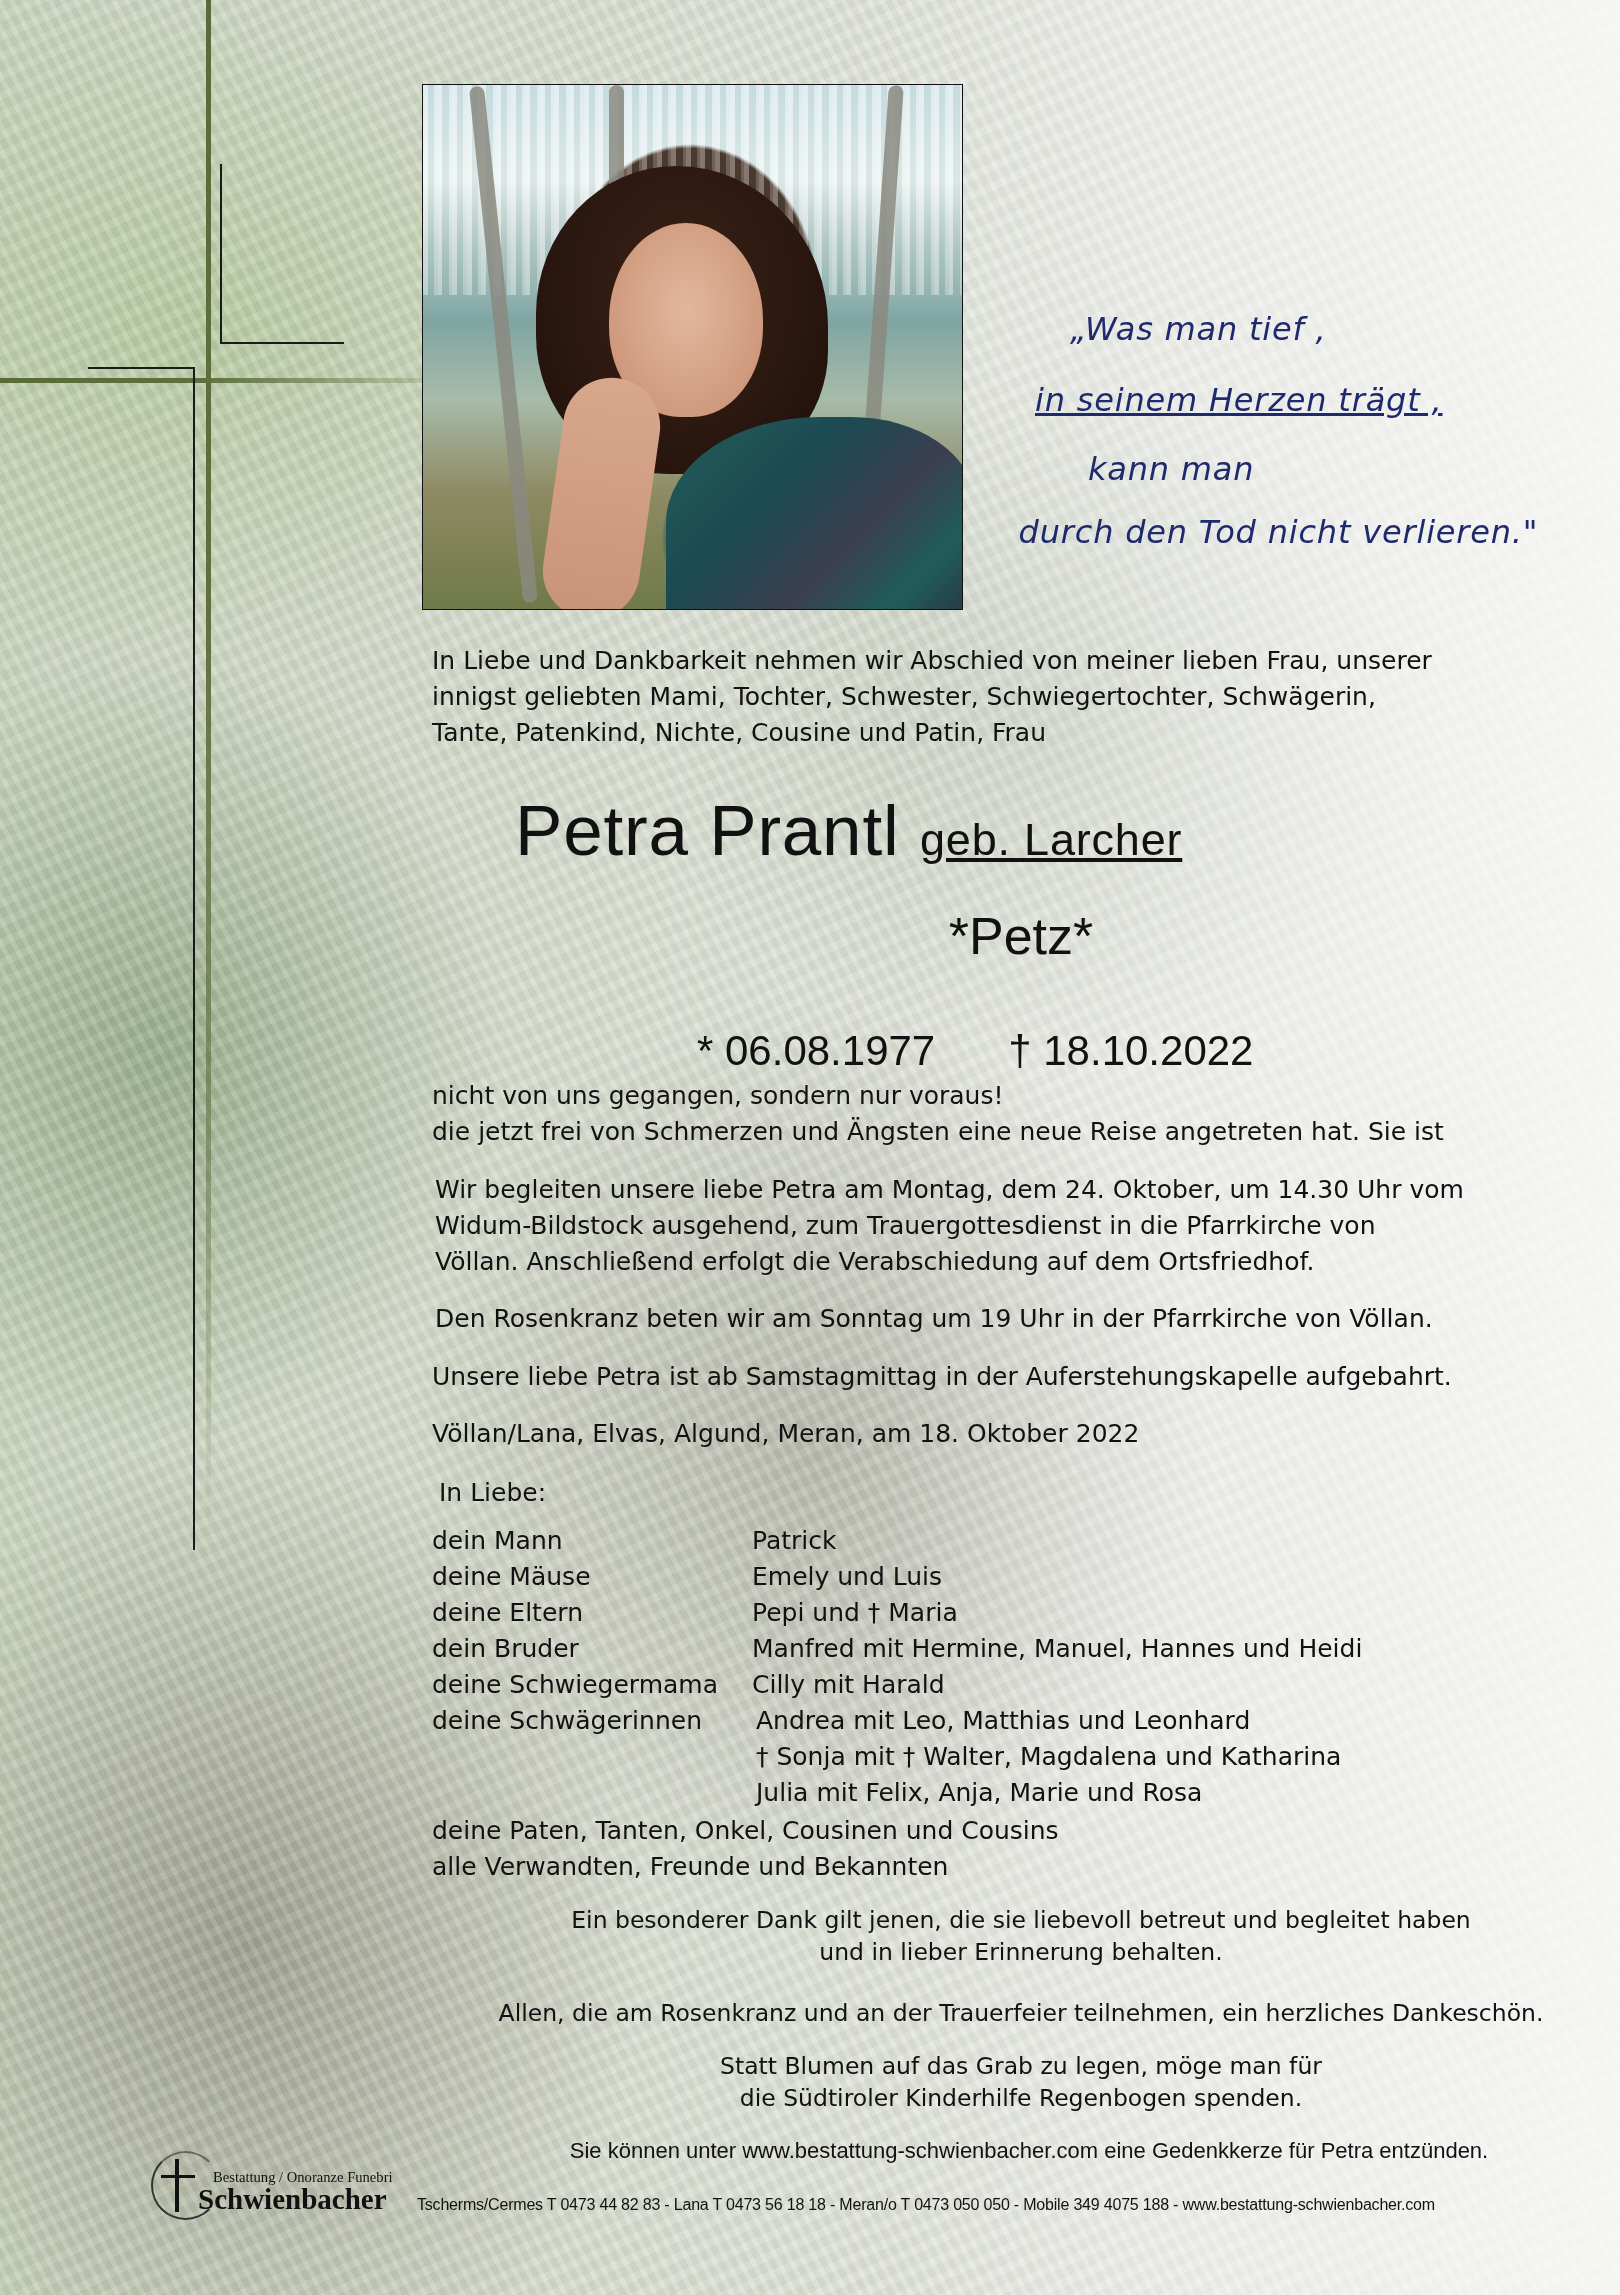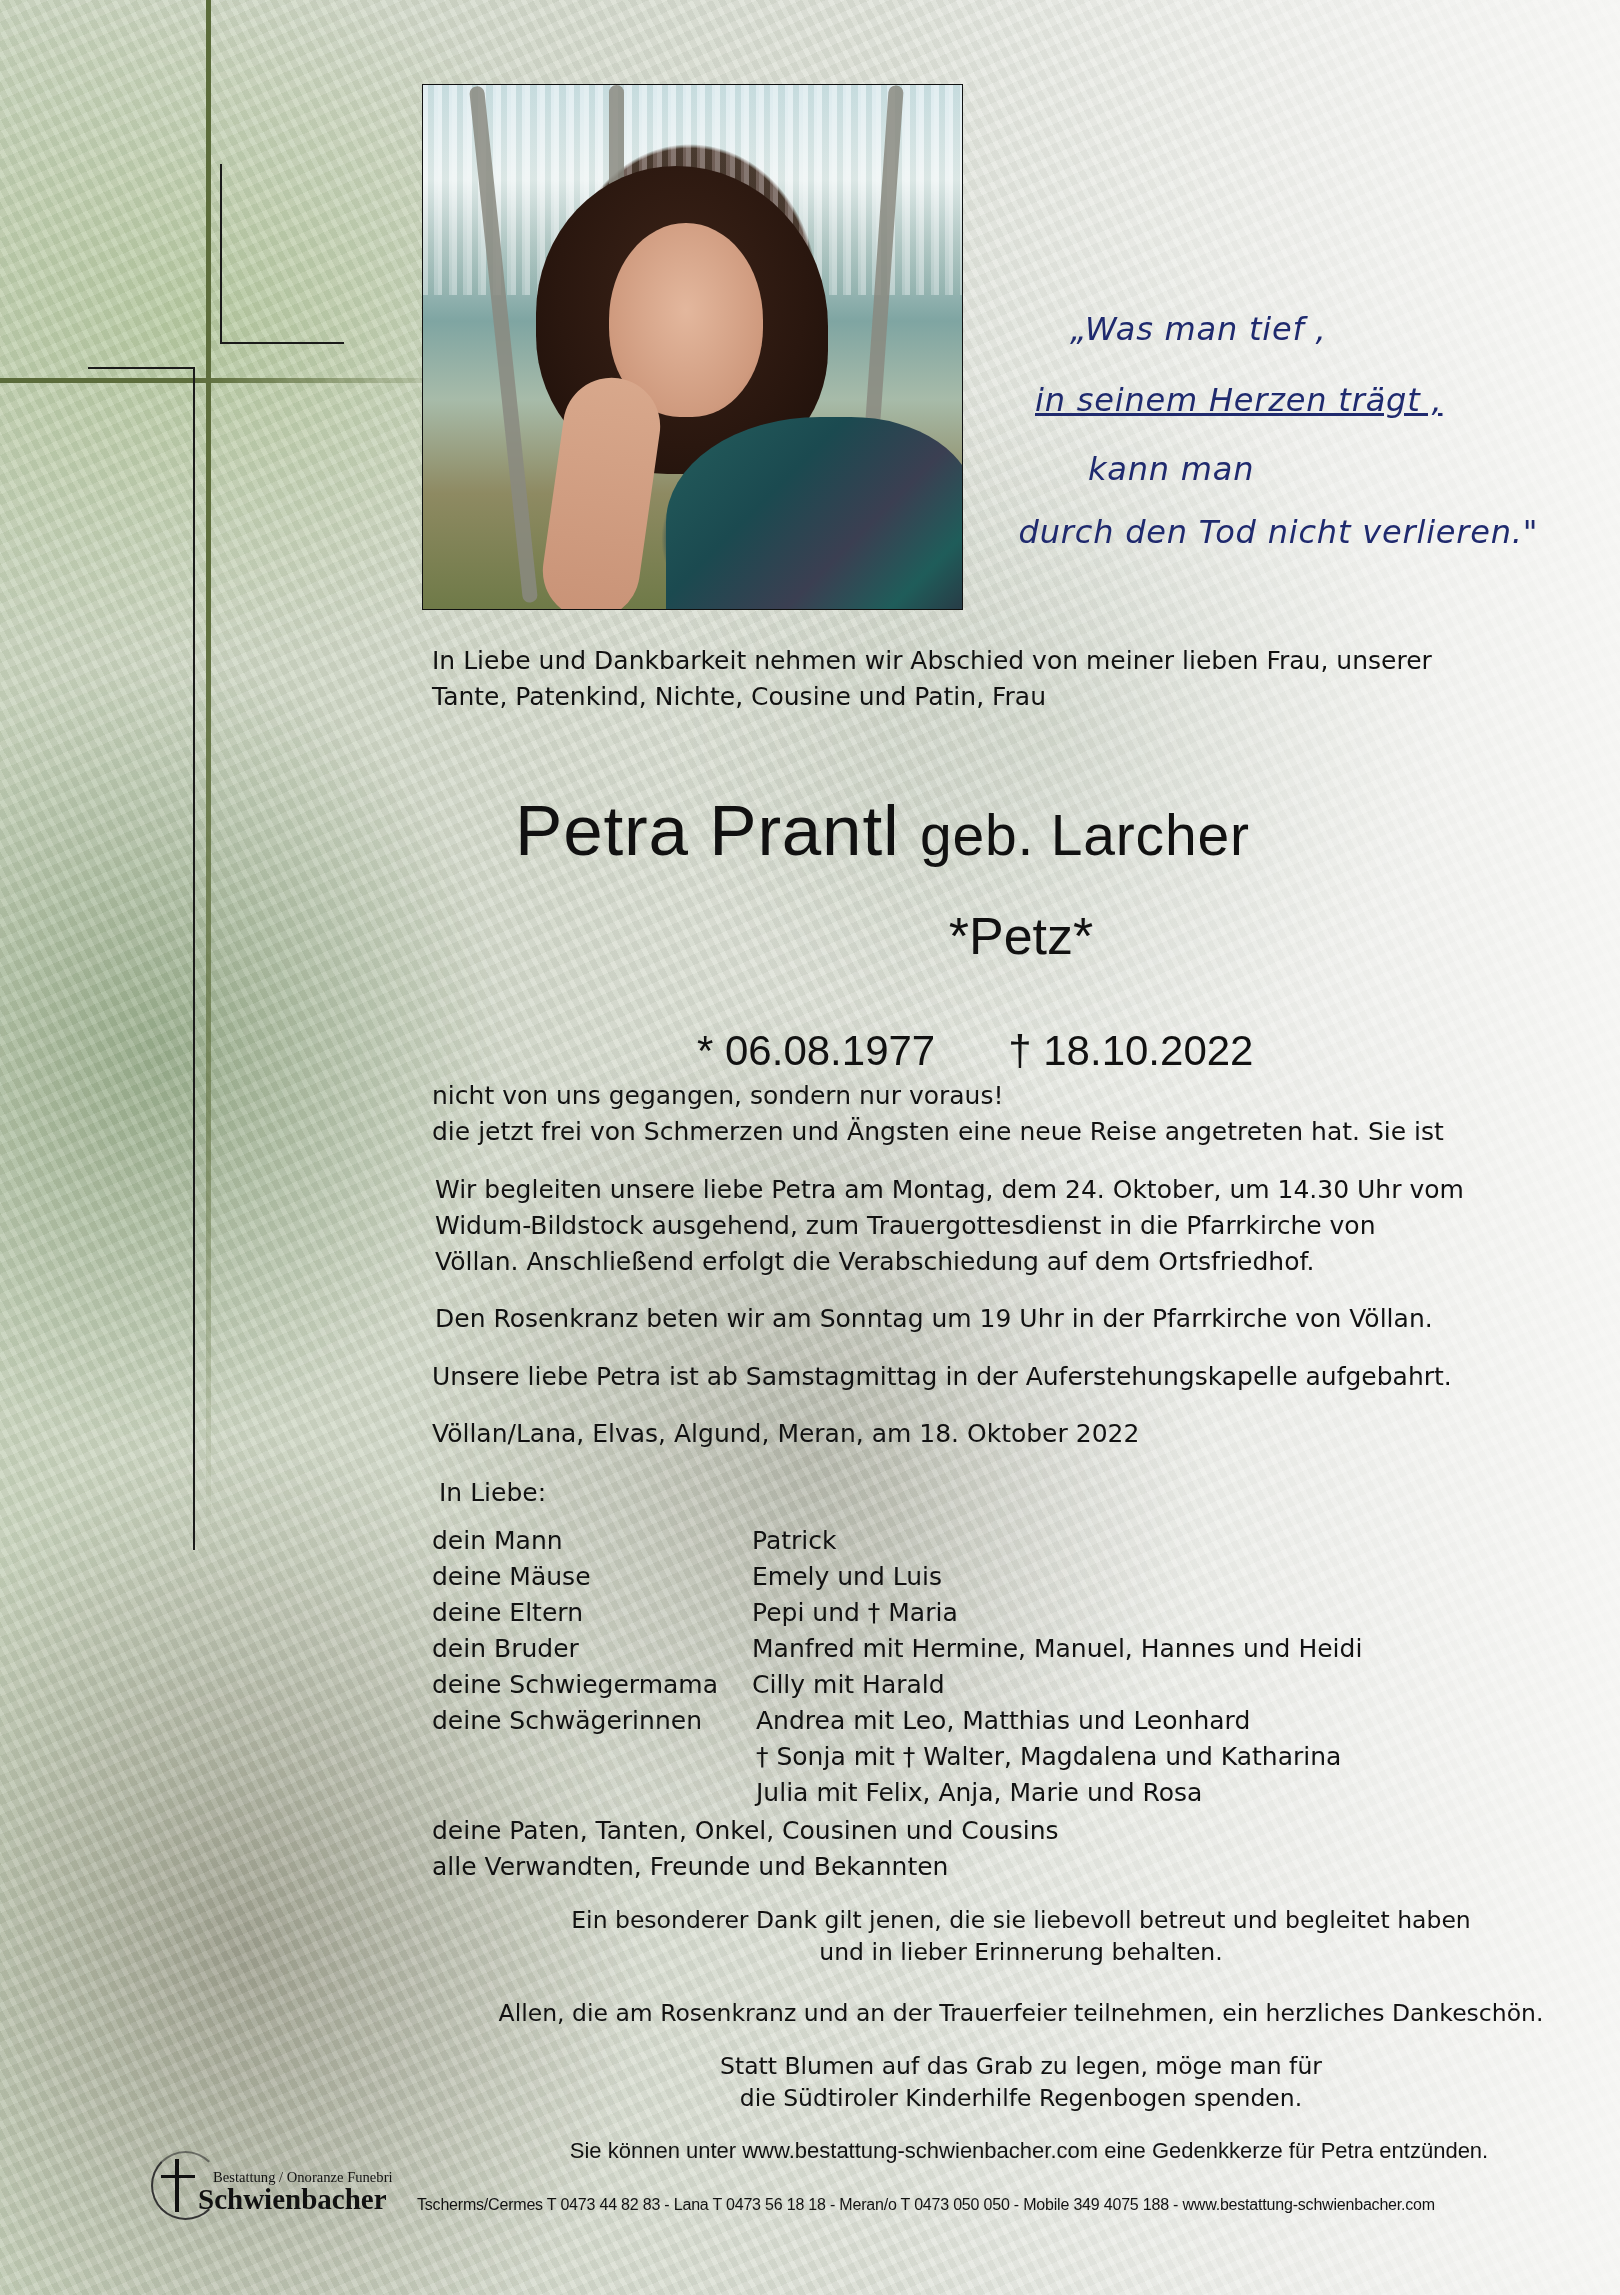--- a/index.html
+++ b/index.html
@@ -82,21 +82,21 @@
   .q3 { left: 71px; top: 150px; }
   .q4 { left: 1.6px; top: 213px; }
 
   
   .txt { position: absolute; font-family: "DejaVu Sans", sans-serif; font-size: 25px; line-height: 36px; color: #111; white-space: nowrap; }
   .center { text-align: center; }
   .name {
     position: absolute; left: 515px; top: 790px; font-size: 71px; font-weight: normal; white-space: nowrap;
     font-family: "Liberation Sans", sans-serif; letter-spacing: 0.8px; color: #111;
   }
-  .name .geb { font-size: 57px; }
+  .name .geb { font-size: 45px; text-decoration: underline; }
   .nick { position: absolute; left: 0; width: 2042px; top: 906px; font-size: 52px; text-align: center; font-family: "Liberation Sans", sans-serif; }
   .dates { position: absolute; left: 697px; top: 992px; font-size: 42px; font-family: "Liberation Sans", sans-serif; white-space: nowrap; margin-top: 35px; }
   .dates span { display: inline-block; }
   .dates .gap { width: 73px; }
 
   .rel { position: absolute; left: 432px; top: 1523px; font-size: 25px; line-height: 36px; }
   .rel .row { position: relative; height: 36px; white-space: nowrap; }
   .rel .lbl { position: absolute; left: 0; }
   .rel .val { position: absolute; left: 320px; }
   .rel .full { position: absolute; left: 0; }
@@ -139,20 +139,21 @@
 
 <div class="quote">
   <div class="q1">„Was man tief ,</div>
   <div class="q2">in seinem Herzen trägt ,</div>
   <div class="q3">kann man</div>
   <div class="q4">durch den Tod nicht verlieren."</div>
 </div>
 
 <div class="txt" style="left:432px;top:643px;">
   <div>In Liebe und Dankbarkeit nehmen wir Abschied von meiner lieben Frau, unserer</div>
+  <div>innigst geliebten Mami, Tochter, Schwester, Schwiegertochter, Schwägerin,</div>
   <div>Tante, Patenkind, Nichte, Cousine und Patin, Frau</div>
 </div>
 
 <div class="name">
   <span>Petra Prantl</span>
   <span class="geb">geb. Larcher</span>
 </div>
 <div class="nick">*Petz*</div>
 <div class="dates">
   <span>* 06.08.1977</span><span class="gap"></span><span>† 18.10.2022</span>

